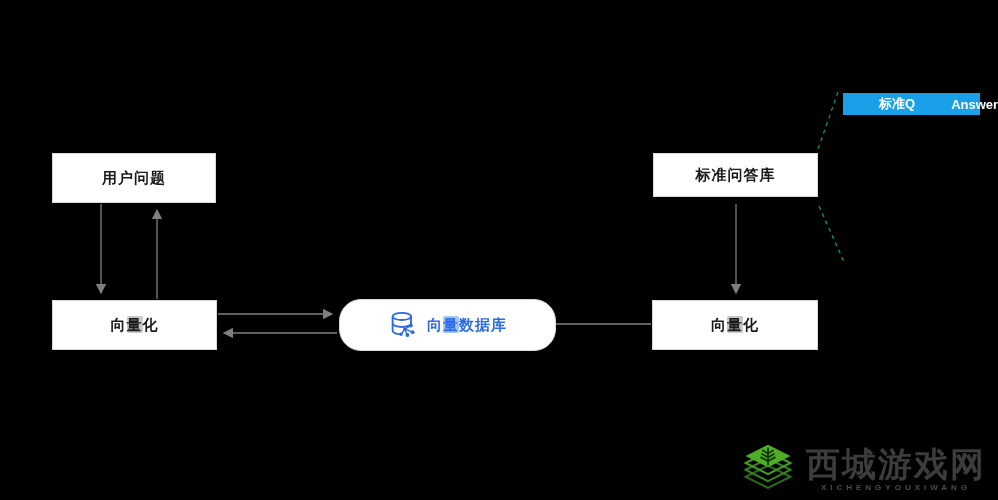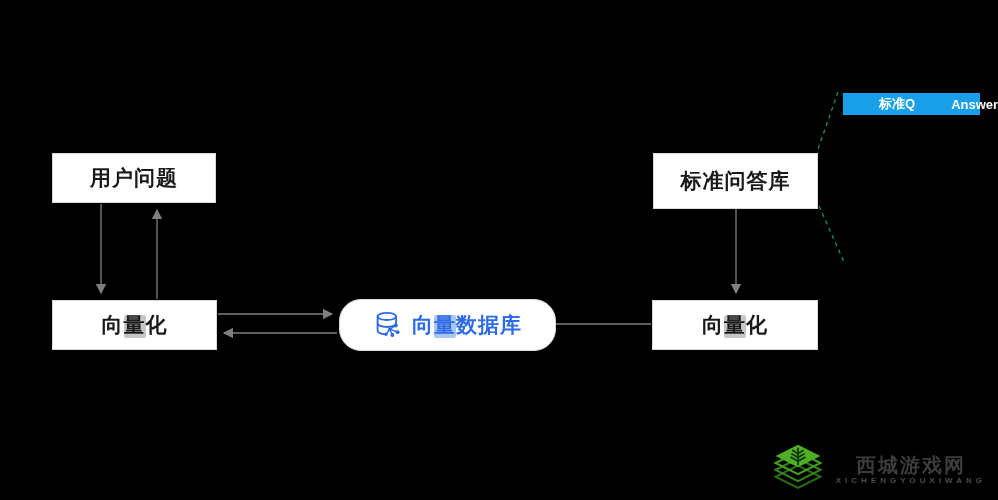--- a/index.html
+++ b/index.html
@@ -5,44 +5,44 @@
   html,body{margin:0;padding:0;background:#000;}
   #canvas{
     position:relative;width:998px;height:500px;background:#000;overflow:hidden;
     font-family:"Liberation Sans","DejaVu Sans",sans-serif;
   }
   .box{
     position:absolute;background:#ffffff;border:1px solid #d9d9d9;
     display:flex;align-items:center;justify-content:center;box-sizing:border-box;
   }
   .box-label{
-    color:#1a1a1a;font-size:21px;font-weight:bold;letter-spacing:1px;white-space:nowrap;font-family:Liberation Mono, monospace;
+    color:#1a1a1a;font-size:15px;font-weight:bold;letter-spacing:1px;white-space:nowrap;
   }
   .hl-gray{background:rgba(130,130,130,0.45);border-radius:2px;}
   .hl-blue{background:#a9c6f2;border-radius:2px;}
   .blue-label{color:#2e6be6;}
   #node-user-question{left:52px;top:153px;width:164px;height:50px;}
   #node-vectorize-left{left:52px;top:300px;width:165px;height:50px;}
   #node-vector-db{left:339px;top:299px;width:217px;height:52px;gap:9px;border-radius:22px;}
-  #node-standard-qa{left:653px;top:153px;width:165px;height:56px;}
+  #node-standard-qa{left:653px;top:153px;width:165px;height:44px;}
   #node-vectorize-right{left:652px;top:300px;width:166px;height:50px;}
   #connector-layer{position:absolute;left:0;top:0;width:998px;height:500px;pointer-events:none;}
   #callout-header{
     position:absolute;left:843px;top:93px;width:137px;height:22px;background:#19a0e9;
     display:flex;align-items:center;
   }
   .callout-cell{
     flex:1;text-align:center;color:#ffffff;font-size:13px;font-weight:bold;white-space:nowrap;padding-left:36px;
   }
   #watermark{
     position:absolute;right:12px;bottom:6px;display:flex;align-items:center;gap:10px;
   }
   #watermark-text{display:flex;flex-direction:column;align-items:center;}
   #watermark-title{
-    color:#3c3c3c;font-size:20px;font-weight:bold;letter-spacing:2px;line-height:1.1;white-space:nowrap;
+    color:#3c3c3c;font-size:34px;font-weight:bold;letter-spacing:2px;line-height:1.1;white-space:nowrap;
   }
   #watermark-subtitle{
     color:#4d4d4d;font-size:8px;font-weight:bold;letter-spacing:4px;margin-top:0;white-space:nowrap;
   }
 </style>
 </head>
 <body>
 
 <div id="canvas">
 

